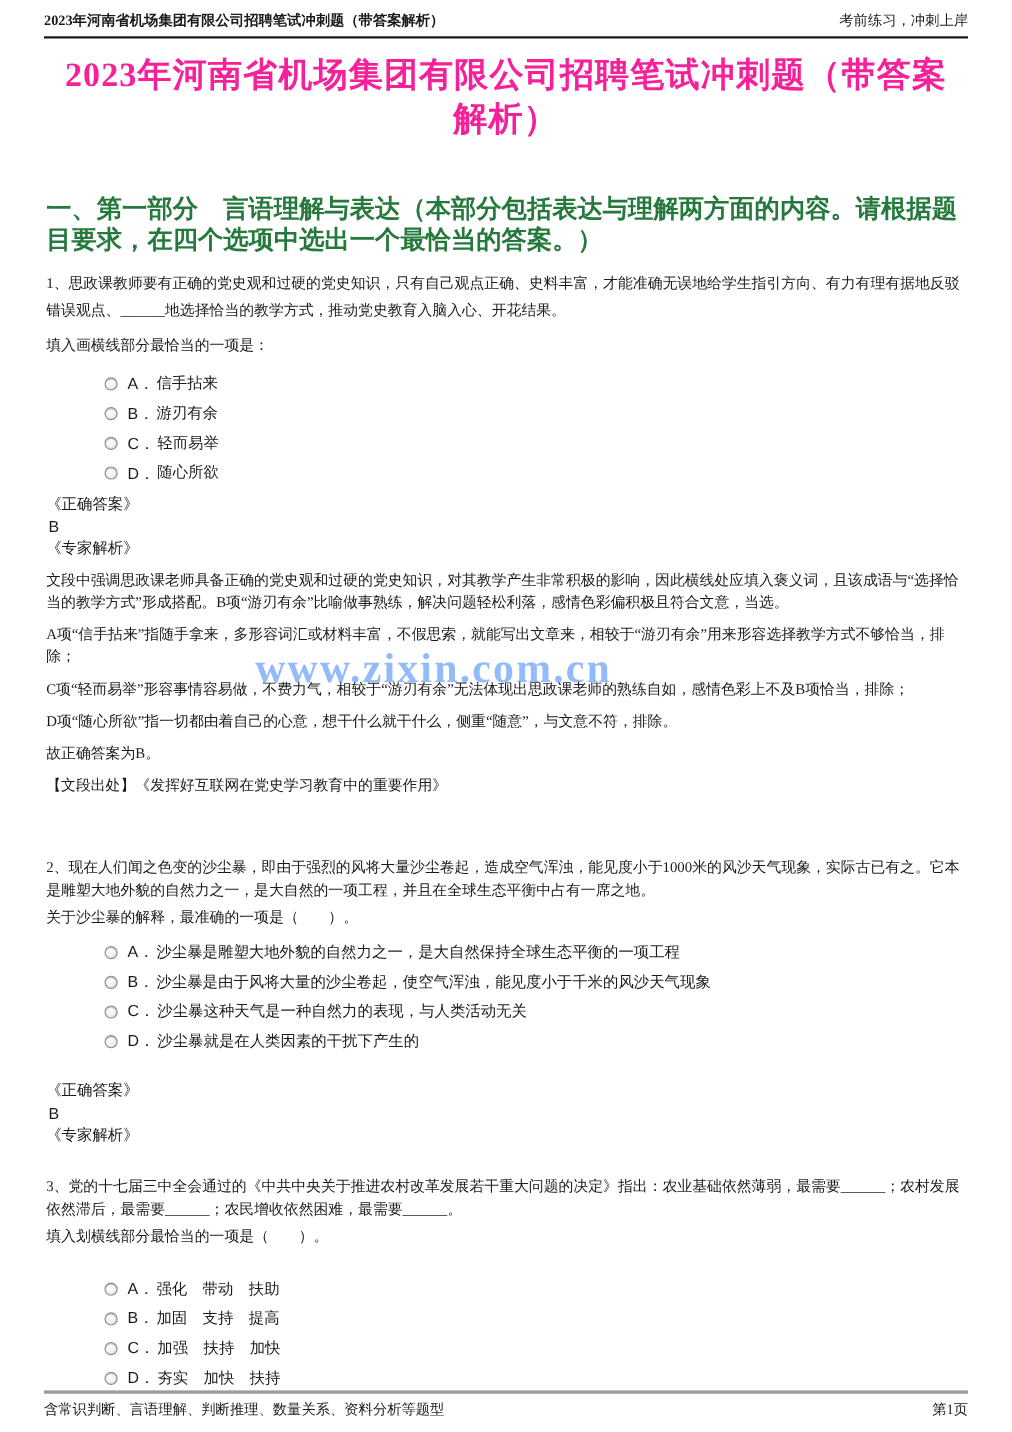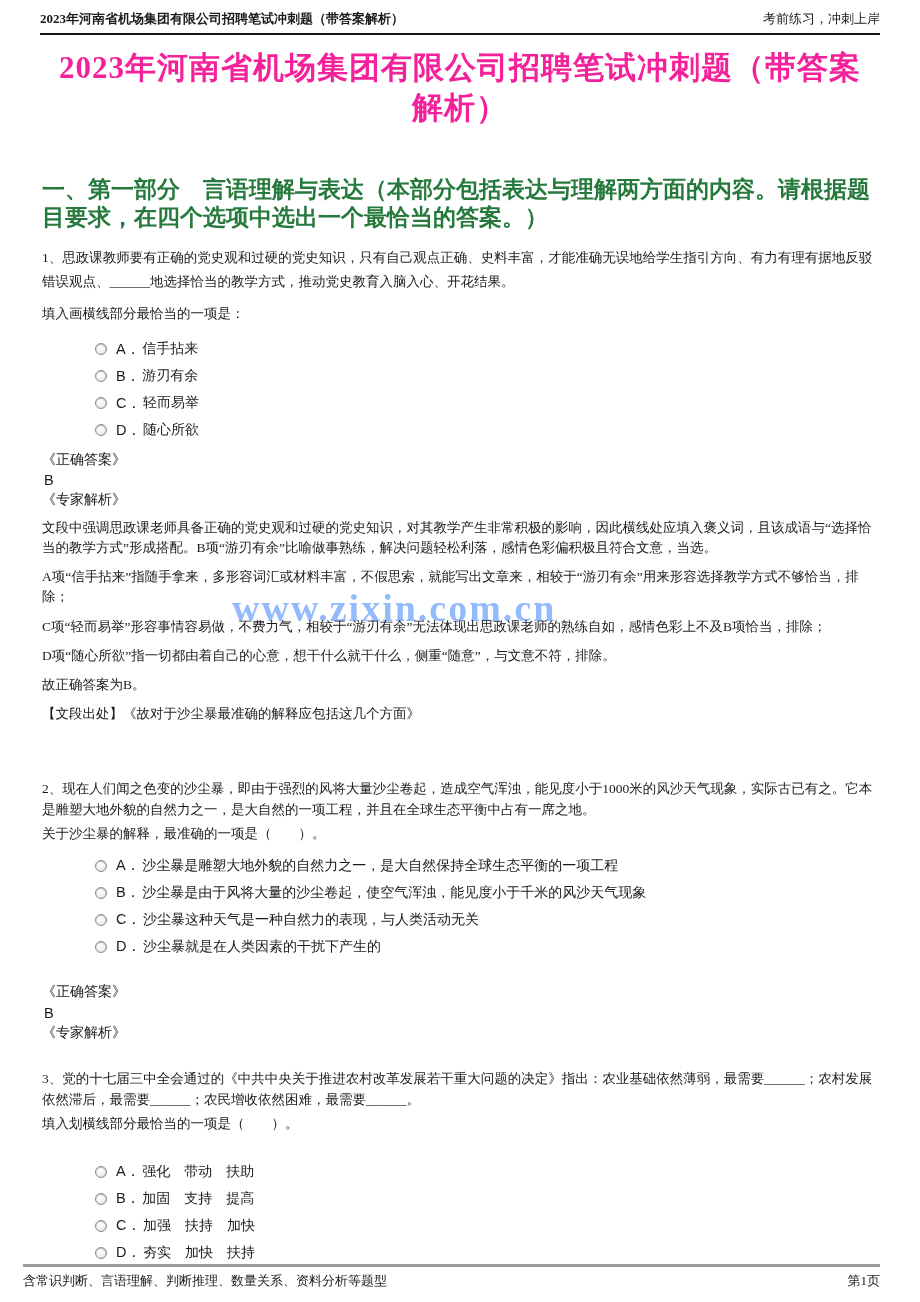--- a/index.html
+++ b/index.html
@@ -63,21 +63,21 @@
   .ans-label { line-height:1.45; font-size:14px; }
   .ans-letter {
     font-family:"Liberation Sans","DejaVu Sans",sans-serif;
     font-size:14.5px; line-height:1.4; padding-left:2px;
   }
   .gap-s { margin-top:6px; }
   .para { line-height:1.5; margin-top:9px; }
   .para-first { margin-top:7px; }
 
   .footer {
-    position:absolute; top:1264px; left:23px; right:40px; z-index:1;
+    position:absolute; top:1264px; left:40px; right:40px; z-index:1;
     border-top:3px solid #9b9b9b; padding-top:5px;
     display:flex; justify-content:space-between; font-size:13px;
   }
 </style>
 </head>
 <body>
 
 <div class="page">
 
   <div class="watermark">www.zixin.com.cn</div>
@@ -118,21 +118,21 @@
 
     <p class="ans-label gap-s">《正确答案》</p>
     <p class="ans-letter">B</p>
     <p class="ans-label">《专家解析》</p>
 
     <p class="para para-first">文段中强调思政课老师具备正确的党史观和过硬的党史知识，对其教学产生非常积极的影响，因此横线处应填入褒义词，且该成语与“选择恰当的教学方式”形成搭配。B项“游刃有余”比喻做事熟练，解决问题轻松利落，感情色彩偏积极且符合文意，当选。</p>
     <p class="para">A项“信手拈来”指随手拿来，多形容词汇或材料丰富，不假思索，就能写出文章来，相较于“游刃有余”用来形容选择教学方式不够恰当，排除；</p>
     <p class="para">C项“轻而易举”形容事情容易做，不费力气，相较于“游刃有余”无法体现出思政课老师的熟练自如，感情色彩上不及B项恰当，排除；</p>
     <p class="para">D项“随心所欲”指一切都由着自己的心意，想干什么就干什么，侧重“随意”，与文意不符，排除。</p>
     <p class="para">故正确答案为B。</p>
-    <p class="para">【文段出处】《故对于沙尘暴最准确的解释应包括这几个方面》</p>
+    <p class="para">【文段出处】《发挥好互联网在党史学习教育中的重要作用》</p>
   </section>
 
   <section class="q q2">
     <p class="stem" style="line-height:1.55; margin-bottom:2px;">2、现在人们闻之色变的沙尘暴，即由于强烈的风将大量沙尘卷起，造成空气浑浊，能见度小于1000米的风沙天气现象，实际古已有之。它本是雕塑大地外貌的自然力之一，是大自然的一项工程，并且在全球生态平衡中占有一席之地。</p>
     <p class="prompt" style="margin-bottom:8px;">关于沙尘暴的解释，最准确的一项是（　　）。</p>
 
     <div class="opt">
       <span class="radio"></span>
       <span class="letter">A．</span>
       <span class="otext">沙尘暴是雕塑大地外貌的自然力之一，是大自然保持全球生态平衡的一项工程</span>

